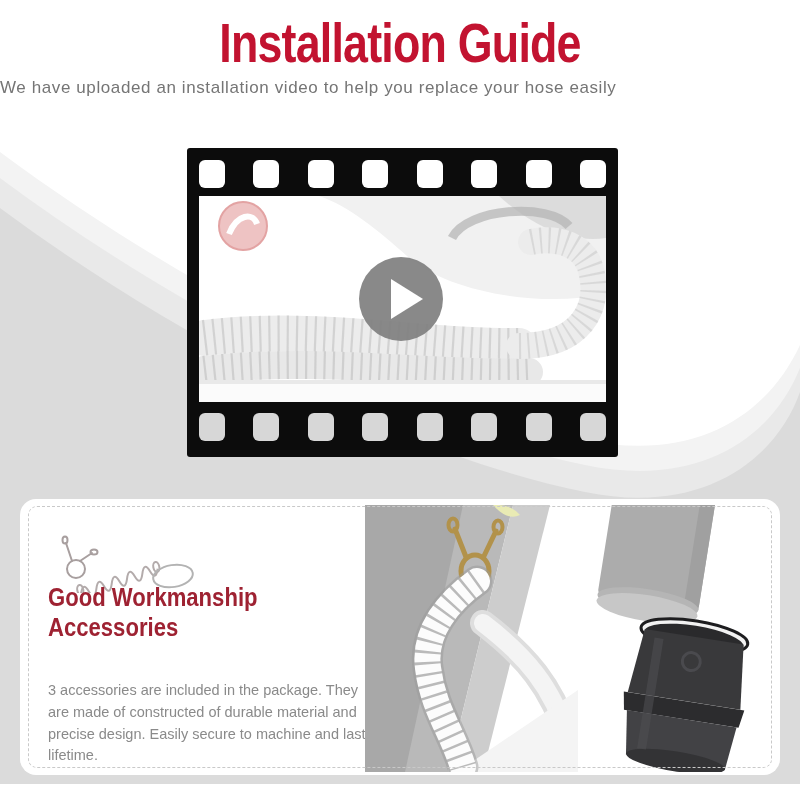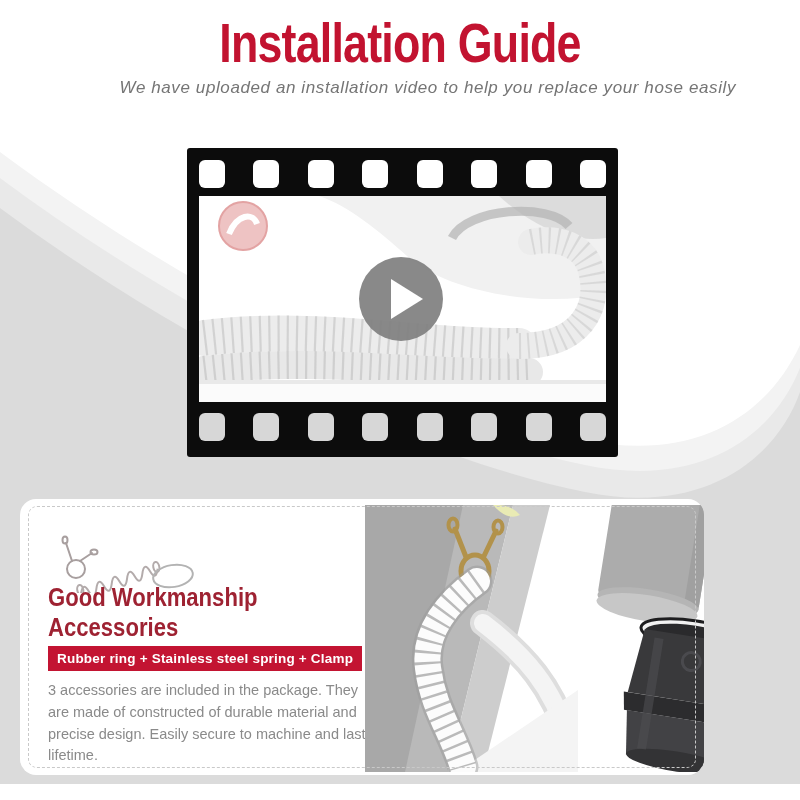--- a/index.html
+++ b/index.html
@@ -22,24 +22,23 @@
   .bg-svg{position:absolute;left:0;top:0;width:800px;height:800px;}
   
   .title{
     position:absolute;top:10px;left:0;width:800px;text-align:center;
     font-size:56px;font-weight:700;letter-spacing:-1px;
     color:var(--title-red);
     transform:scaleX(.8);transform-origin:50% 50%;
     white-space:nowrap;
   }
   .subtitle{
-    position:absolute;top:78px;left:0;width:736px;text-align:right;
+    position:absolute;top:78px;left:0;width:736px;text-align:left;
     font-size:17px;color:var(--subtitle-gray);letter-spacing:.6px;
     white-space:nowrap;
-    font-style:italic;
   }
   
   .filmstrip{
     position:absolute;left:187px;top:148px;width:431px;height:309px;
     background:var(--film-black);border-radius:3px;
     padding:12px 12px 0 12px;cursor:pointer;
   }
   .holes{display:flex;justify-content:space-between;width:407px;}
   .hole{width:26px;height:28px;border-radius:6px;background:#ffffff;}
   .holes.bottom{margin-top:11px;}
@@ -50,21 +49,21 @@
   .play-button{
     position:absolute;left:50%;top:50%;width:84px;height:84px;margin:-42px 0 0 -44px;
     border-radius:50%;background:rgba(128,128,128,.93);cursor:pointer;
   }
   .play-tri{
     position:absolute;left:32px;top:22px;width:0;height:0;
     border-left:32px solid #ffffff;border-top:20px solid transparent;border-bottom:20px solid transparent;
   }
   
   .card{
-    position:absolute;left:20px;top:499px;width:684px;height:276px;
+    position:absolute;left:20px;top:499px;width:760px;height:276px;
     background:#ffffff;border-radius:16px;overflow:hidden;
   }
   .card-dash{
     position:absolute;left:8px;top:7px;right:8px;bottom:7px;
     border:1px dashed #c9c9c9;border-radius:9px;z-index:5;pointer-events:none;
   }
   .acc-icons{position:absolute;left:26px;top:24px;width:150px;height:70px;}
   .acc-heading{
     position:absolute;left:28px;top:84px;
     font-size:26px;font-weight:700;line-height:1.15;color:var(--heading-red);
@@ -164,21 +163,20 @@
       <g transform="rotate(-9 127 53)">
         <ellipse cx="127" cy="53" rx="20" ry="11" stroke="#b3b3b3" stroke-width="2" fill="none"></ellipse>
       </g>
     </svg>
 
     <div class="acc-heading">
       <div>Good Workmanship</div>
       <div>Accessories</div>
     </div>
 
-    <div class="acc-banner">Rubber ring + Stainless steel spring + Clamp</div>
 
     <p class="acc-desc">3 accessories are included in the package. They are made of constructed of durable material and precise design. Easily secure to machine and last a lifetime.</p>
 
     <div class="photo photo1">
       <svg viewBox="0 0 213 267" width="213" height="267" aria-hidden="true">
         <rect width="213" height="267" fill="#ffffff"></rect>
         <polygon points="0,0 148,0 83,267 0,267" fill="#b9b9b9"></polygon>
         <polygon points="0,0 98,0 40,267 0,267" fill="#a8a8a8"></polygon>
         <polygon points="148,0 185,0 118,267 83,267" fill="#cdcdcd"></polygon>
         <path d="M118,118 C160,150 188,182 203,234" stroke="#dedede" stroke-width="26" fill="none" stroke-linecap="round"></path>

